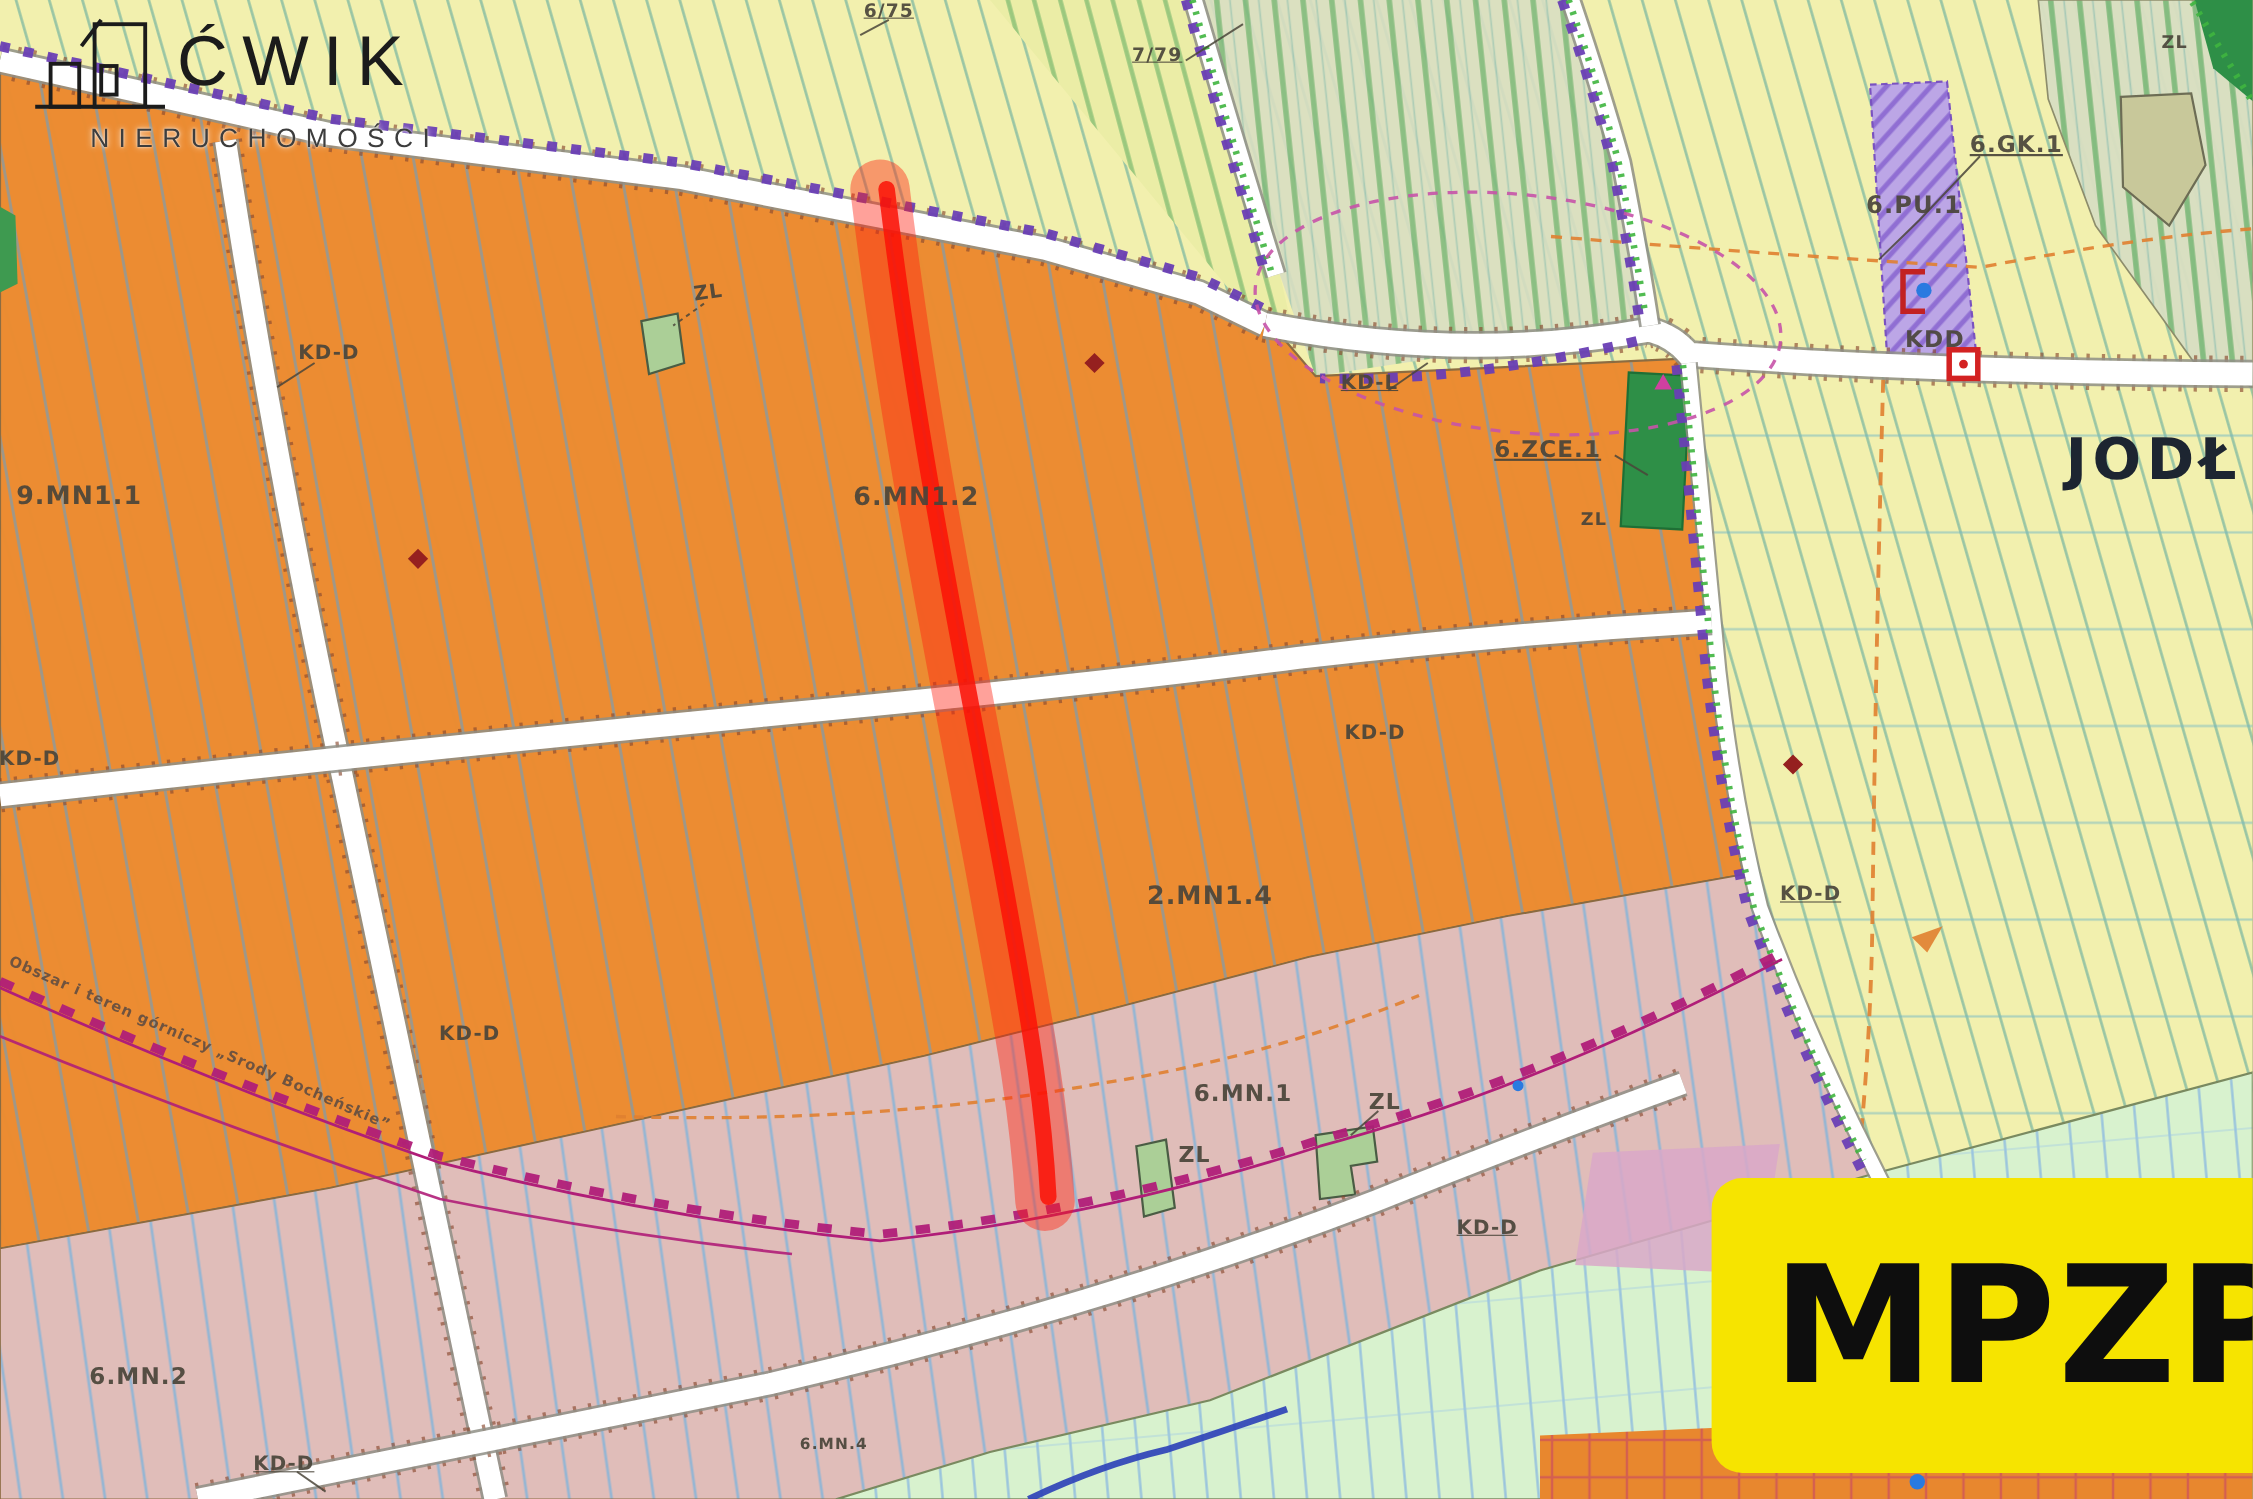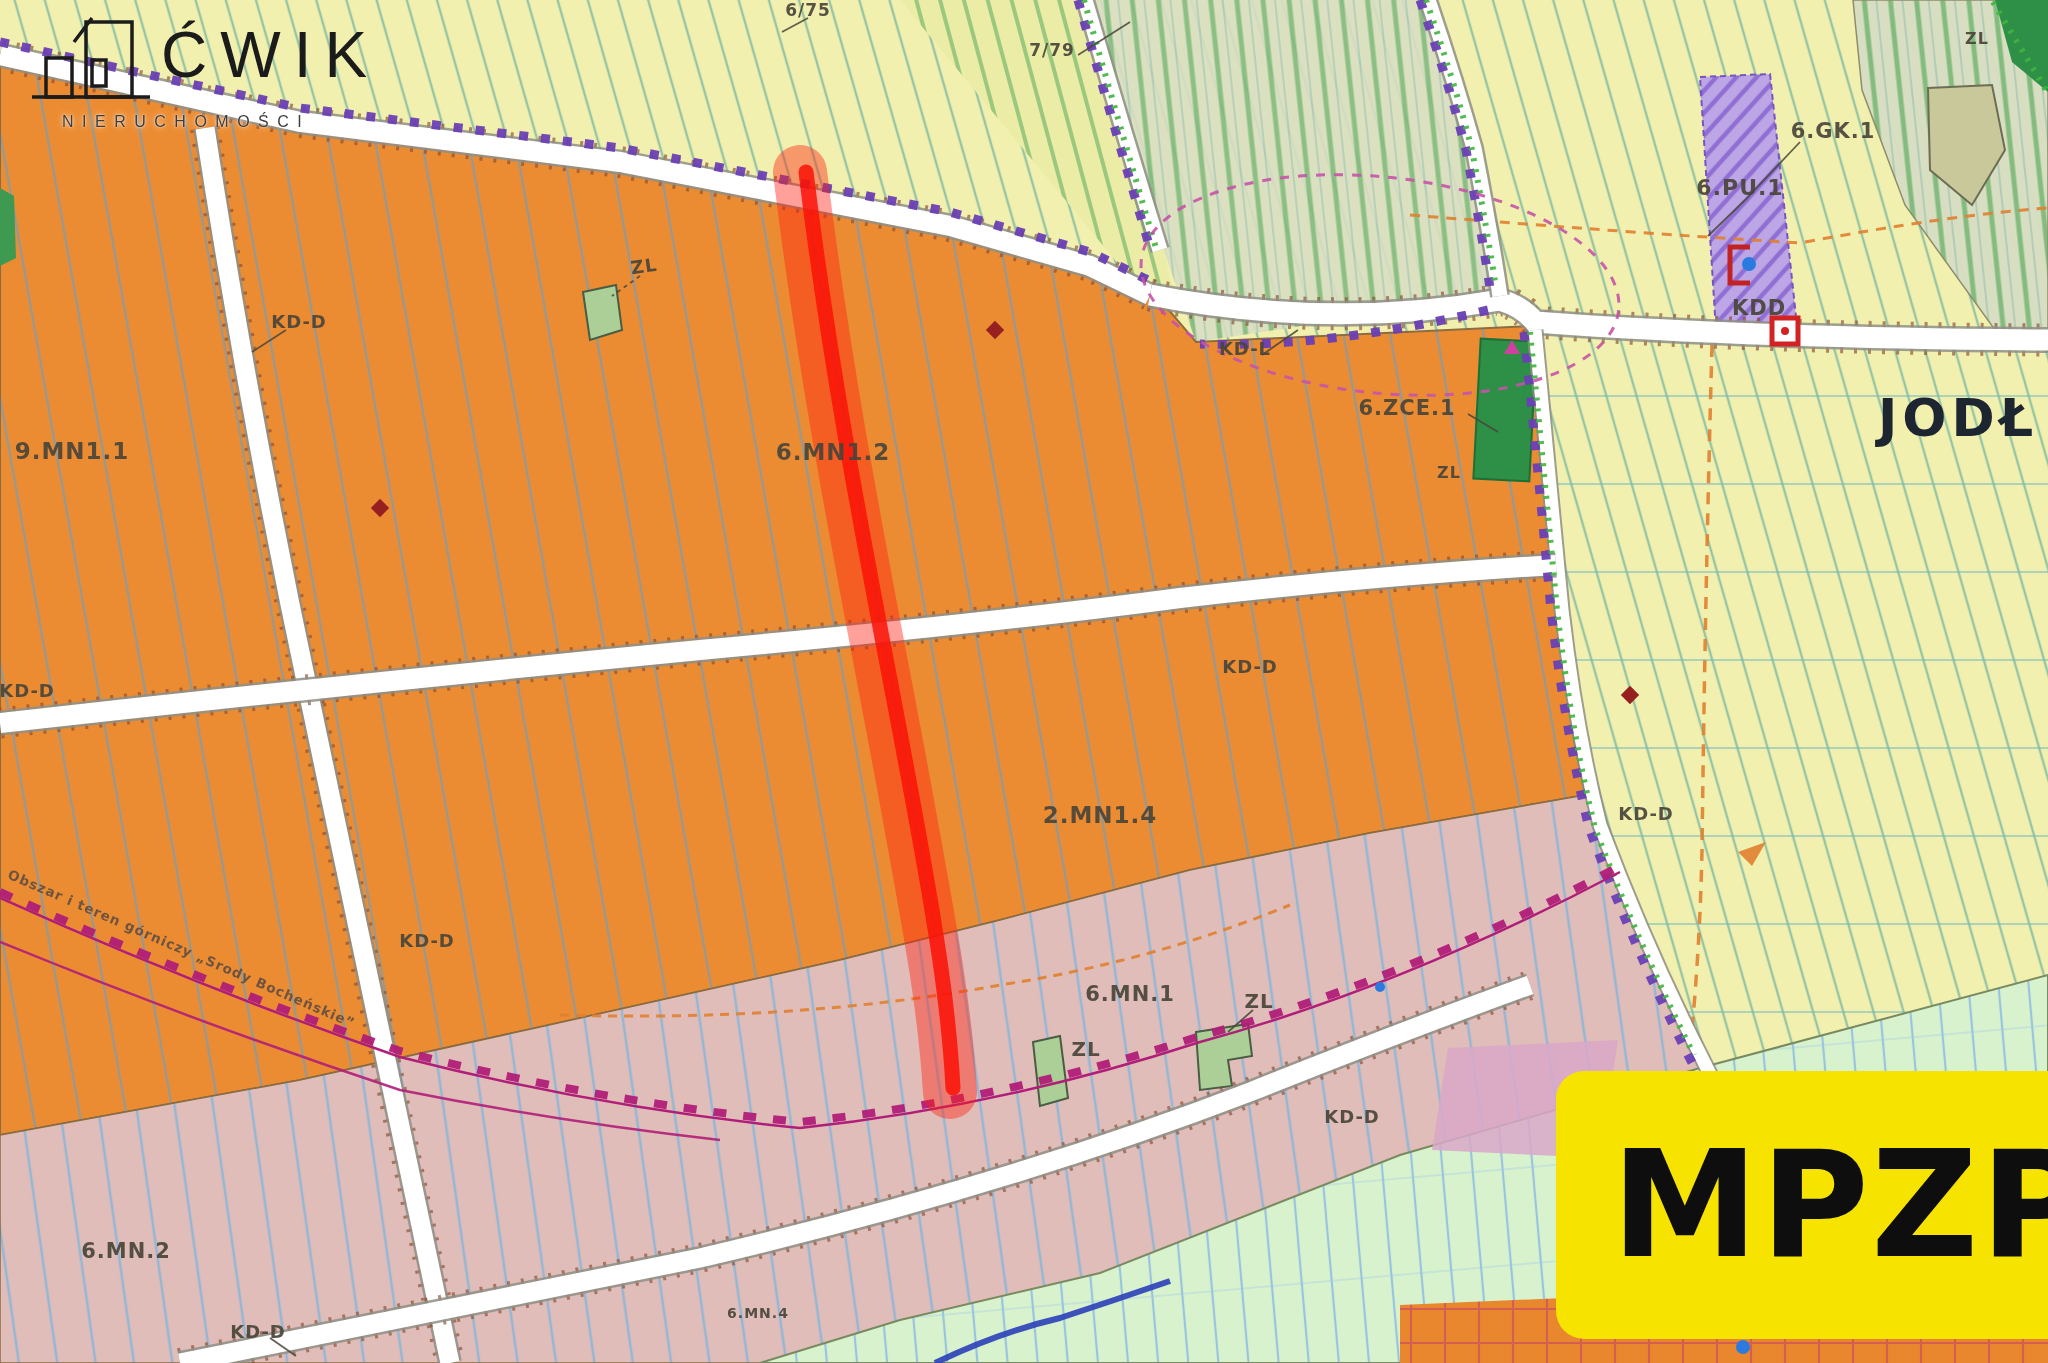--- a/index.html
+++ b/index.html
@@ -9,35 +9,35 @@
   #mapsvg{position:absolute;inset:0;}
 
   
   .tk{stroke:#8B4A2F;stroke-dasharray:3 11;fill:none;opacity:.65}
   .cs{stroke:#8f8f86;fill:none;opacity:.85}
   .wh{stroke:#fff;fill:none}
 
   
   .lbl{position:absolute;transform:translate(-50%,-50%);font-weight:bold;
        color:var(--label-ink,#4A453A);white-space:nowrap;letter-spacing:1px;opacity:.92}
-  .ul{}
+  .ul{text-decoration:underline}
   .place{position:absolute;font-weight:bold;color:var(--place-ink,#1D2531);
          letter-spacing:5px;white-space:nowrap}
   .mining{position:absolute;transform-origin:0 0;transform:rotate(23.5deg);
           font-size:13.5px;font-weight:bold;letter-spacing:1px;color:#5a4a42;
           white-space:nowrap;opacity:.85}
 
   
   #logo{position:absolute;left:30px;top:8px;width:400px;}
   #logo .row{display:flex;align-items:center;gap:6px;}
   #logo .name{font-family:"Liberation Sans",sans-serif;font-weight:300;
               font-size:64px;line-height:.92;letter-spacing:13px;
               color:var(--logo-ink,#1B1B1B);}
-  #logo .sub{font-family:"Liberation Sans",sans-serif;font-size:16px;
-             letter-spacing:8.5px;color:#3d3d3d;margin:10px 0 0 32px;
+  #logo .sub{font-family:"Liberation Sans",sans-serif;font-size:24px;
+             letter-spacing:8.5px;color:#3d3d3d;margin:10px 0 0 52px;
              text-shadow:0 0 6px rgba(255,255,255,.85),0 0 2px rgba(255,255,255,.9);}
 
   
   #badge{position:absolute;left:1556px;top:1071px;width:590px;height:268px;
          border-radius:28px;background:var(--badge-yellow,#F6E400);
          display:flex;align-items:center;justify-content:center;}
   #badge .t{font-weight:800;font-size:148px;letter-spacing:2px;
             color:var(--badge-text,#0E0E0E);}
 </style>
 </head>

